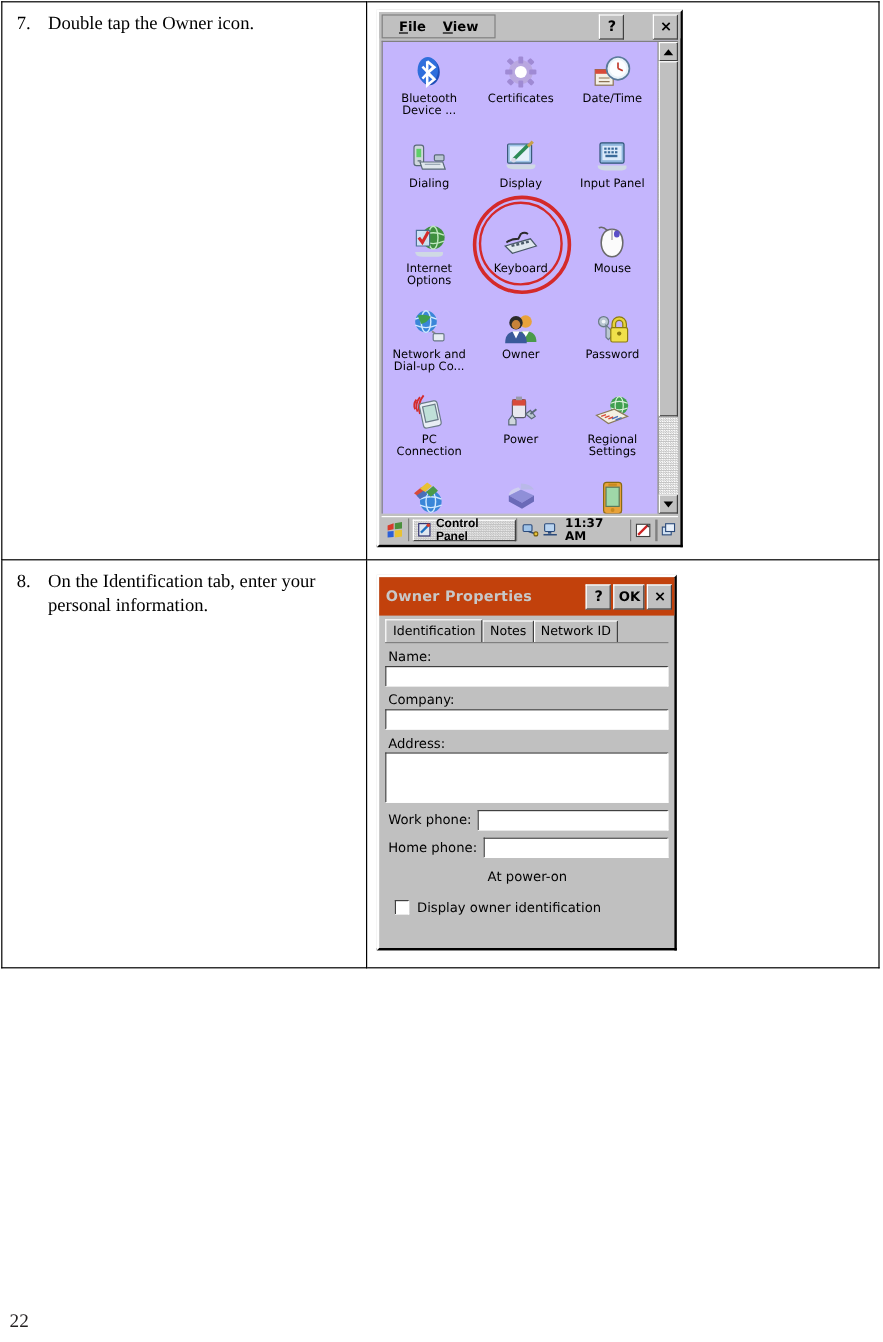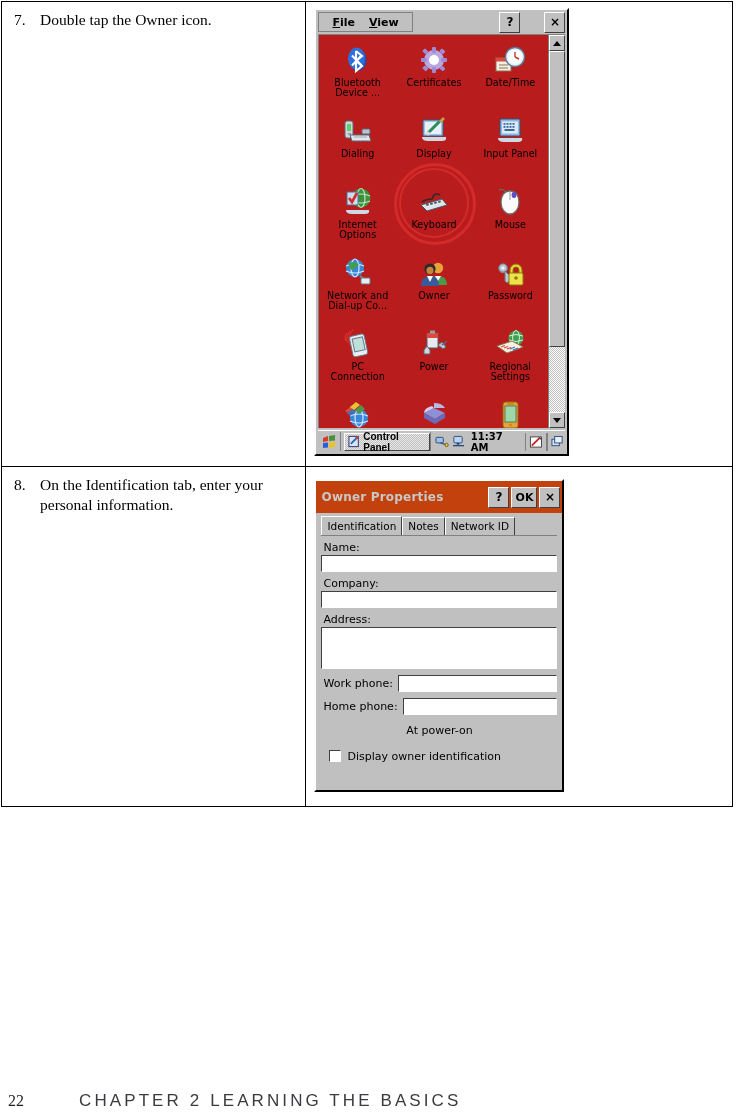--- a/index.html
+++ b/index.html
@@ -64,21 +64,21 @@
     width:19px;height:19px;margin-left:2px;
     background:#c0c0c0;
     border-top:1.5px solid #ffffff;border-left:1.5px solid #ffffff;
     border-right:1.5px solid #404040;border-bottom:1.5px solid #404040;
     display:flex;align-items:center;justify-content:center;
     font-size:12px;font-weight:bold;color:#000;
     font-family:"DejaVu Sans", sans-serif;line-height:1;
   }
   .cp-client{
     position:absolute;left:2px;top:24px;right:2px;bottom:26px;
-    background:#b91c1c;
+    background:#c4b5fd;
     border-top:1.5px solid #808080;border-left:1.5px solid #808080;
     display:flex;
   }
   .icon-area{
     flex:1 1 auto;position:relative;overflow:hidden;
   }
   .icon-grid{
     display:grid;grid-template-columns:repeat(3,1fr);
     padding-top:5px;
   }
@@ -626,14 +626,13 @@
 
         </div>
       </div>
     </td>
   </tr>
 </tbody>
   </table>
 
 <div class="footer">
   <span class="footer-page">22</span>
-  <span class="footer-title">CHAPTER 2 LEARNING THE BASICS</span>
 </div>
 
 </body></html>

